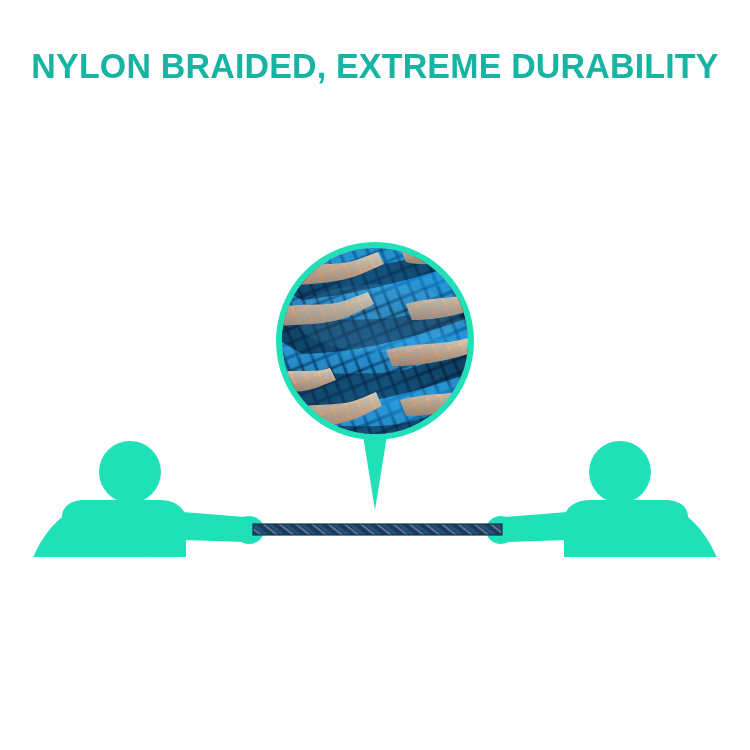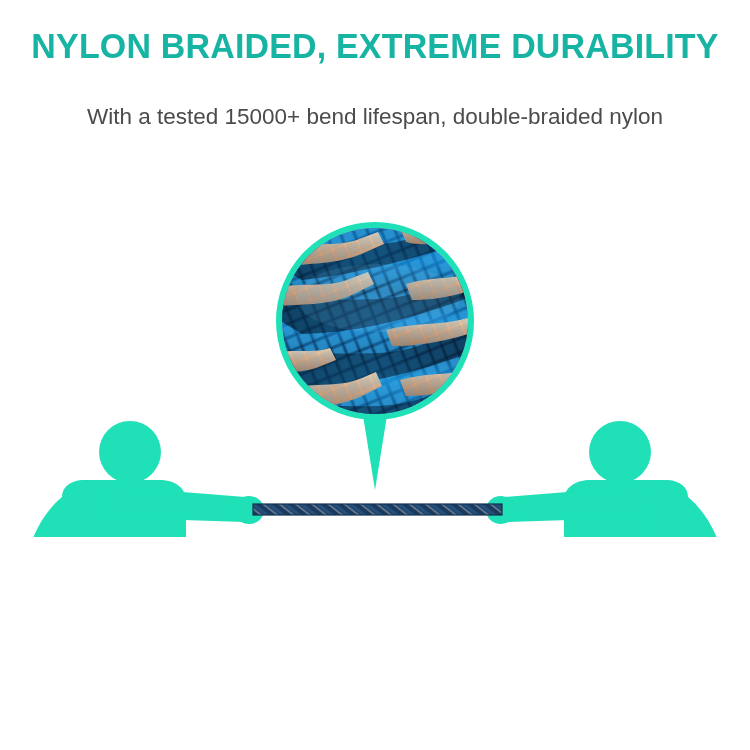--- a/index.html
+++ b/index.html
@@ -13,20 +13,21 @@
     overflow: hidden;
     font-family: "Liberation Sans", sans-serif;
     position: relative;
   }
   #poster {
     position: relative;
     width: 750px;
     height: 537px;
     background: #ffffff;
     overflow: hidden;
+    margin-top: 20px;
   }
 
   
   .headline {
     position: absolute;
     left: 0;
     top: 26px;
     width: 750px;
     text-align: center;
     font-family: "Liberation Sans", sans-serif;
@@ -106,21 +107,20 @@
   svg { display: block; }
 </style>
 </head>
 <body>
 
 <div id="poster">
 
   <div class="headline">NYLON BRAIDED, EXTREME DURABILITY</div>
 
   <div class="subcopy">
-    <span class="line">With a tested 15000+ bend lifespan, double-braided nylon</span>
   </div>
 
   <div class="callout">
     <div class="callout-tail"></div>
     <div class="callout-circle">
       <svg class="texture" viewBox="0 0 186 186">
         <defs>
 
           <linearGradient id="bg1" x1="0" y1="0" x2="0" y2="1">
             <stop offset="0%" stop-color="#0d4f86"></stop>

